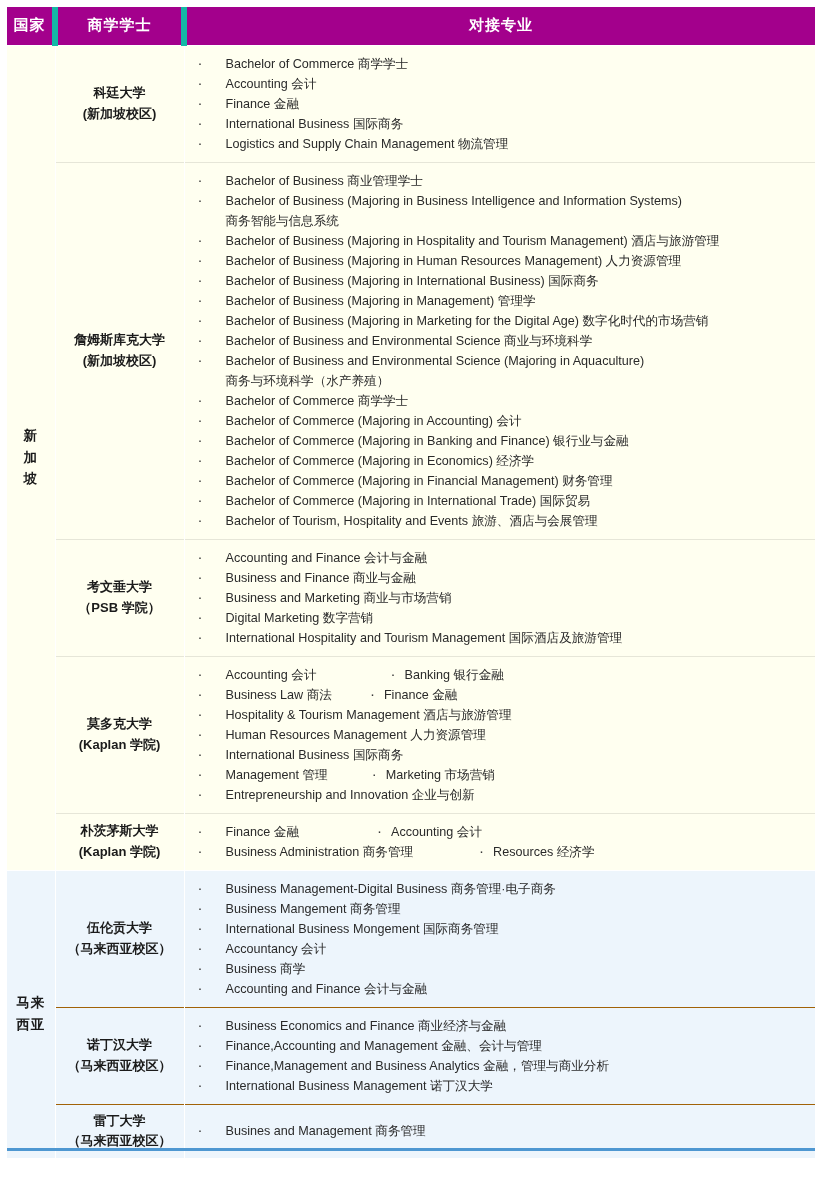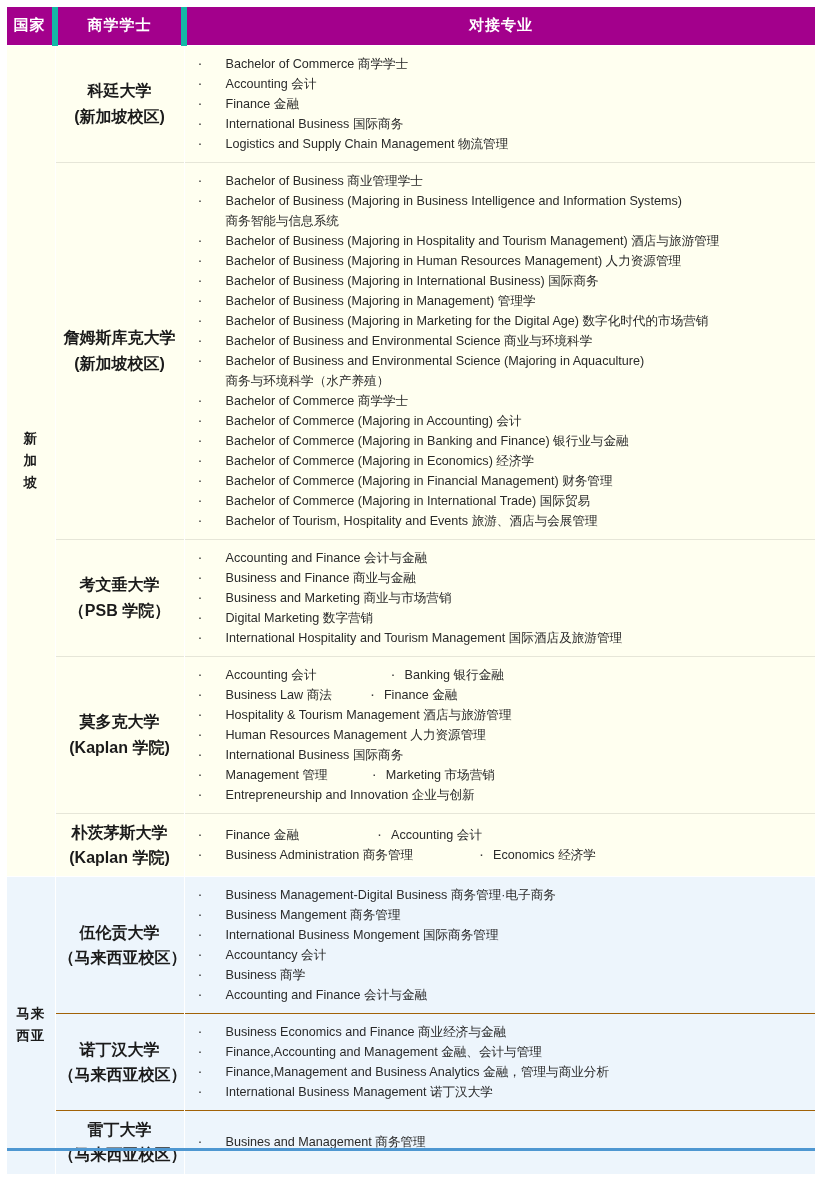--- a/index.html
+++ b/index.html
@@ -59,21 +59,21 @@
     line-height: 1.62;
     letter-spacing: 1px;
     vertical-align: middle;
   }
   td.country .stack { display: block; }
   td.country .stack span { display: block; }
 
   
   td.school {
     text-align: center;
-    font-size: 16px;
+    font-size: 13px;
     font-weight: bold;
     color: #1b1b1b;
     line-height: 1.58;
     padding: 6px 3px;
   }
   td.school .ln { display: block; white-space: nowrap; }
 
   
   td.majors {
     padding: 8px 6px 8px 5px;
@@ -251,21 +251,21 @@
           </td>
         </tr>
         <tr class="sg rowsep">
           <td class="school">
             <span class="ln">朴茨茅斯大学</span>
             <span class="ln">(Kaplan 学院)</span>
           </td>
           <td class="majors">
             <ul class="majorlist">
               <li><span>Finance 金融</span><span class="second" style="margin-left: 76px;">Accounting 会计</span></li>
-              <li><span>Business Administration 商务管理</span><span class="second" style="margin-left: 64px;">Economics 经济学</span></li>
+              <li><span>Business Administration 商务管理</span><span class="second" style="margin-left: 64px;">Resources 经济学</span></li>
             </ul>
           </td>
         </tr>
         <tr class="my sectionstart">
           <td class="country myc" rowspan="3">
             <span class="stack">
               <span>马来</span>
               <span>西亚</span>
             </span>
           </td>

